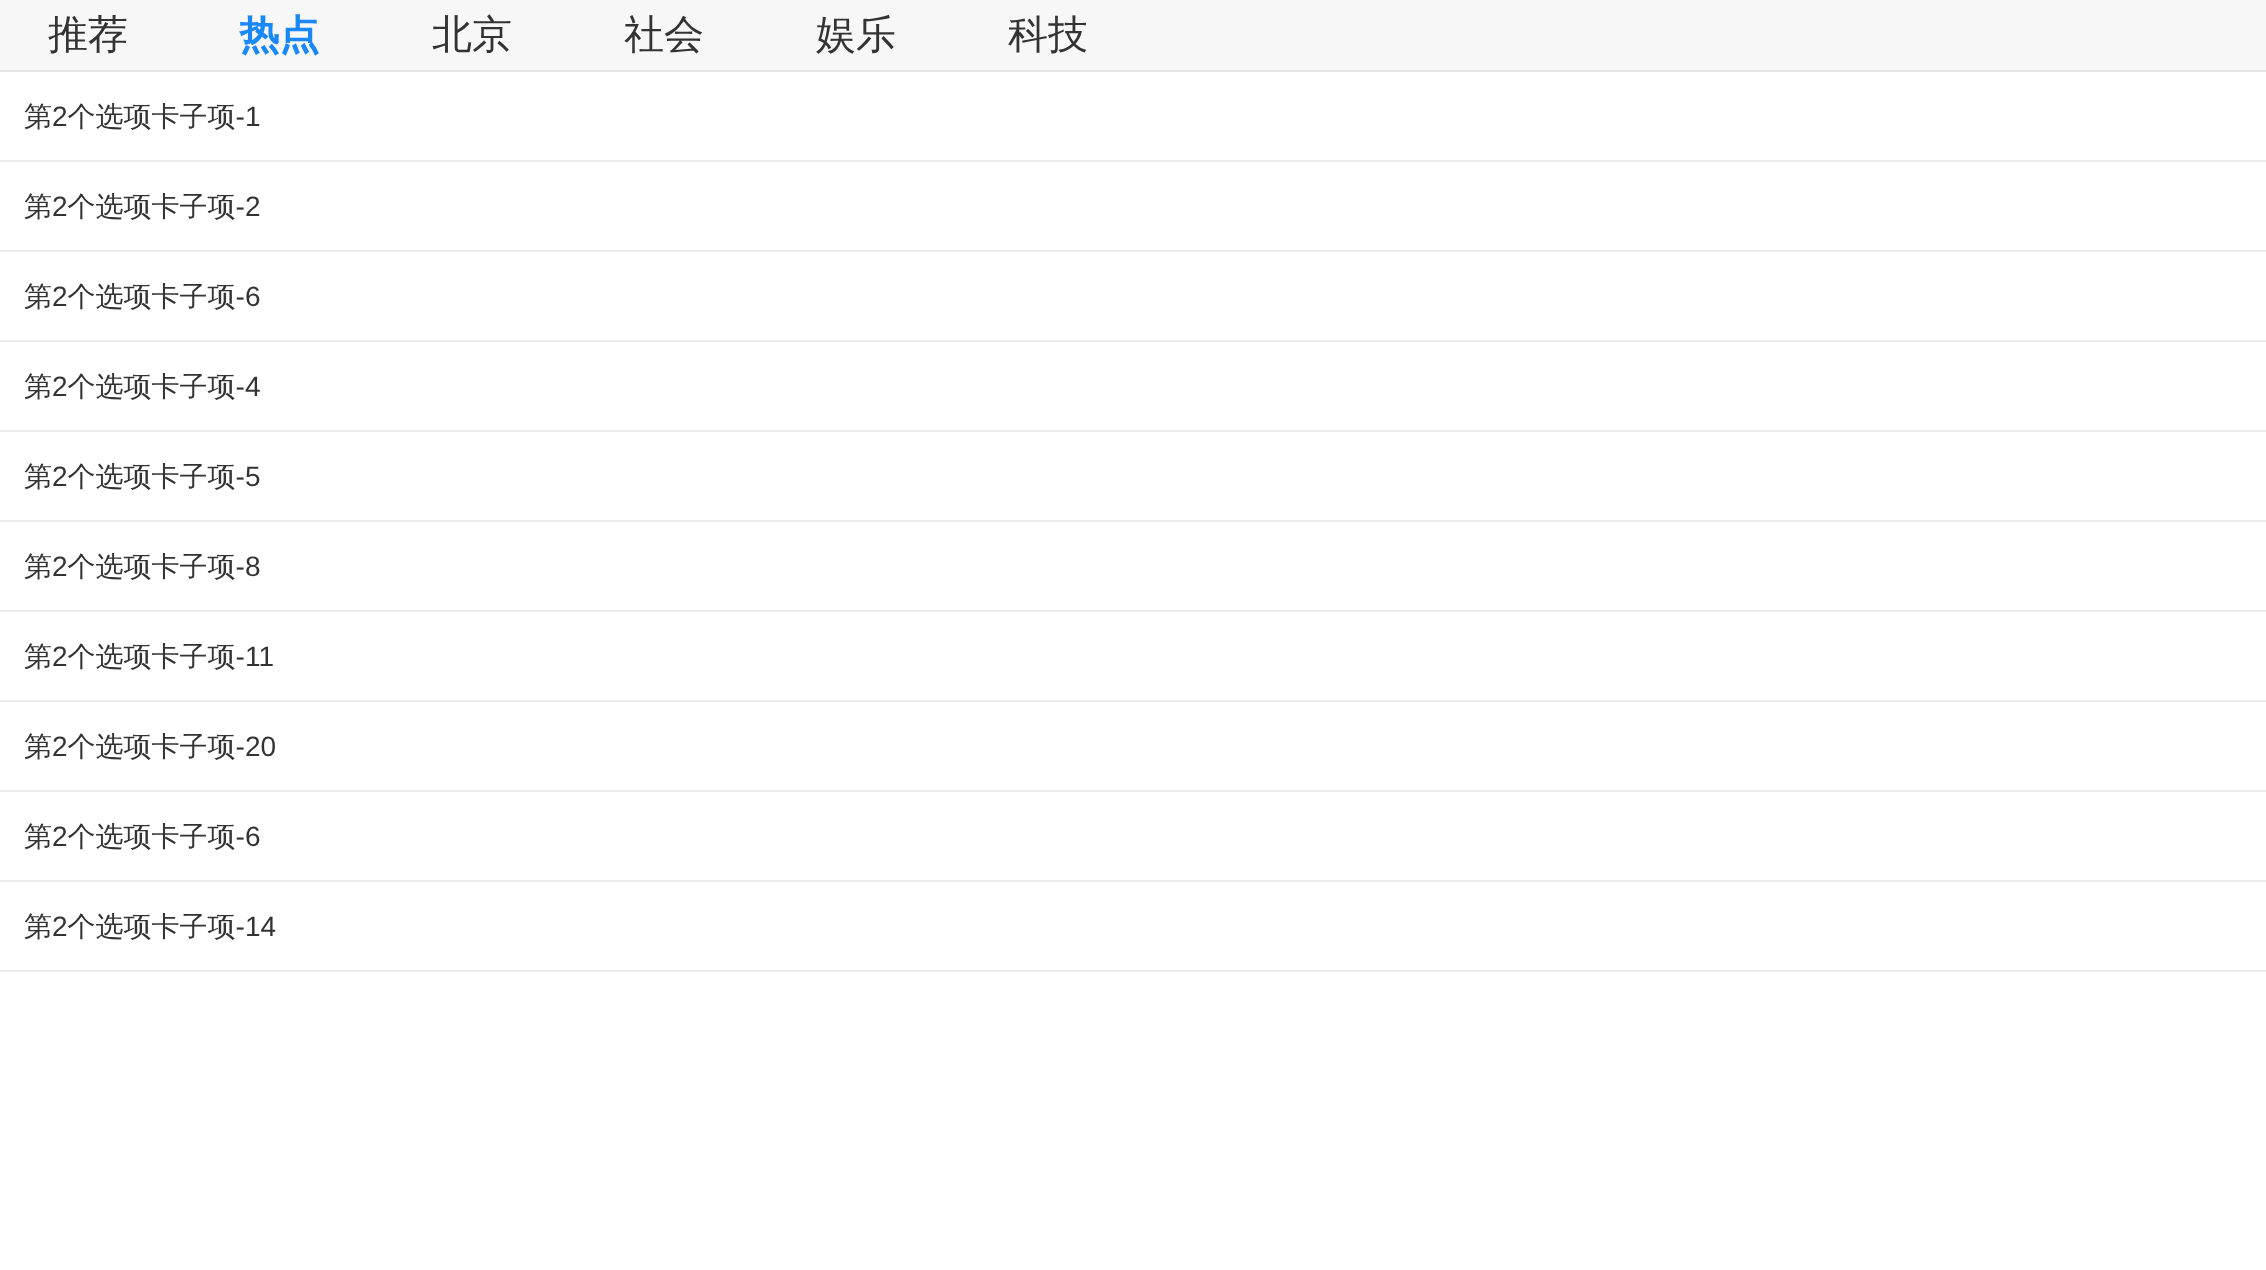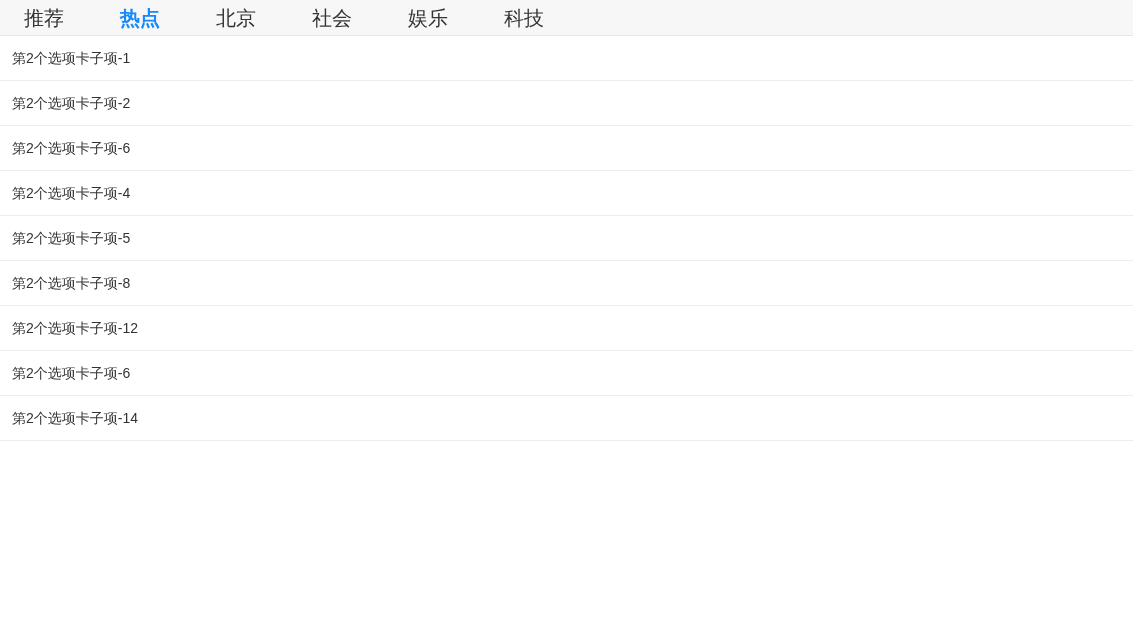--- a/index.html
+++ b/index.html
@@ -55,16 +55,17 @@
   <div class="tab-item">科技</div>
 </div>
 
 <div class="list">
   <div class="list-item">第2个选项卡子项-1</div>
   <div class="list-item">第2个选项卡子项-2</div>
   <div class="list-item">第2个选项卡子项-6</div>
   <div class="list-item">第2个选项卡子项-4</div>
   <div class="list-item">第2个选项卡子项-5</div>
   <div class="list-item">第2个选项卡子项-8</div>
-  <div class="list-item">第2个选项卡子项-12</div>
+  <div class="list-item">第2个选项卡子项-11</div>
+  <div class="list-item">第2个选项卡子项-20</div>
   <div class="list-item">第2个选项卡子项-6</div>
   <div class="list-item">第2个选项卡子项-14</div>
 </div>
 
 </body></html>

